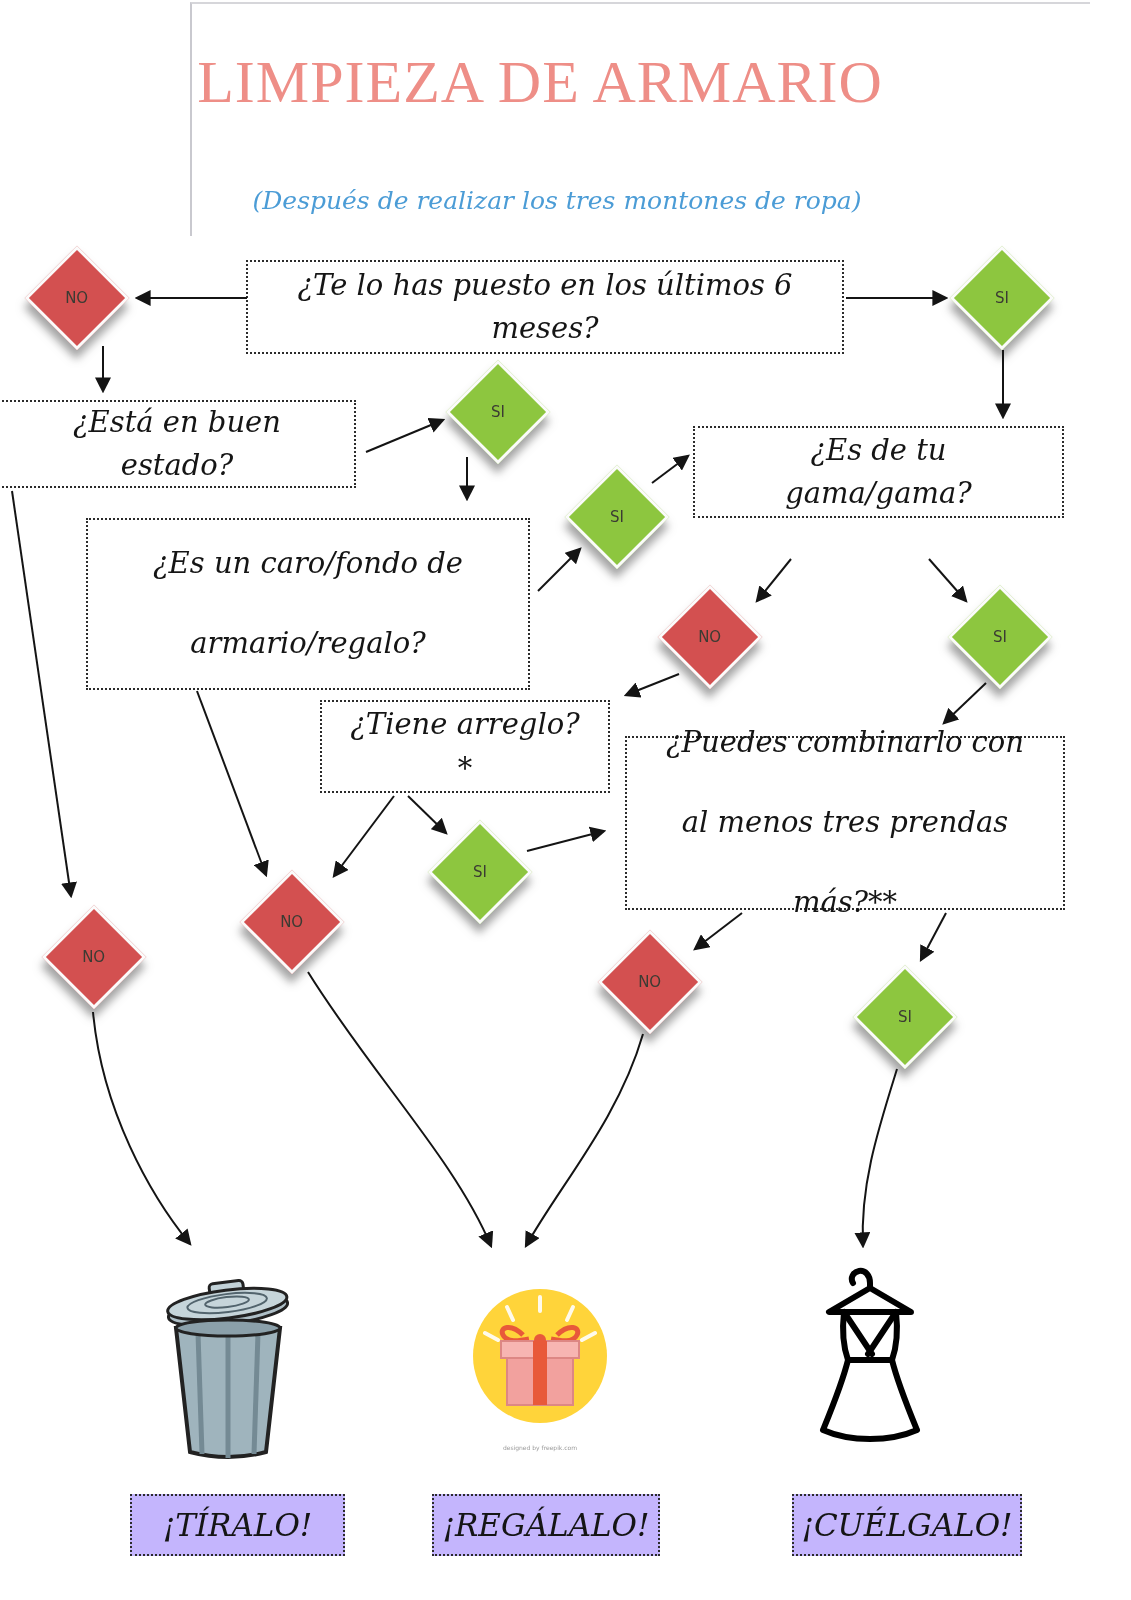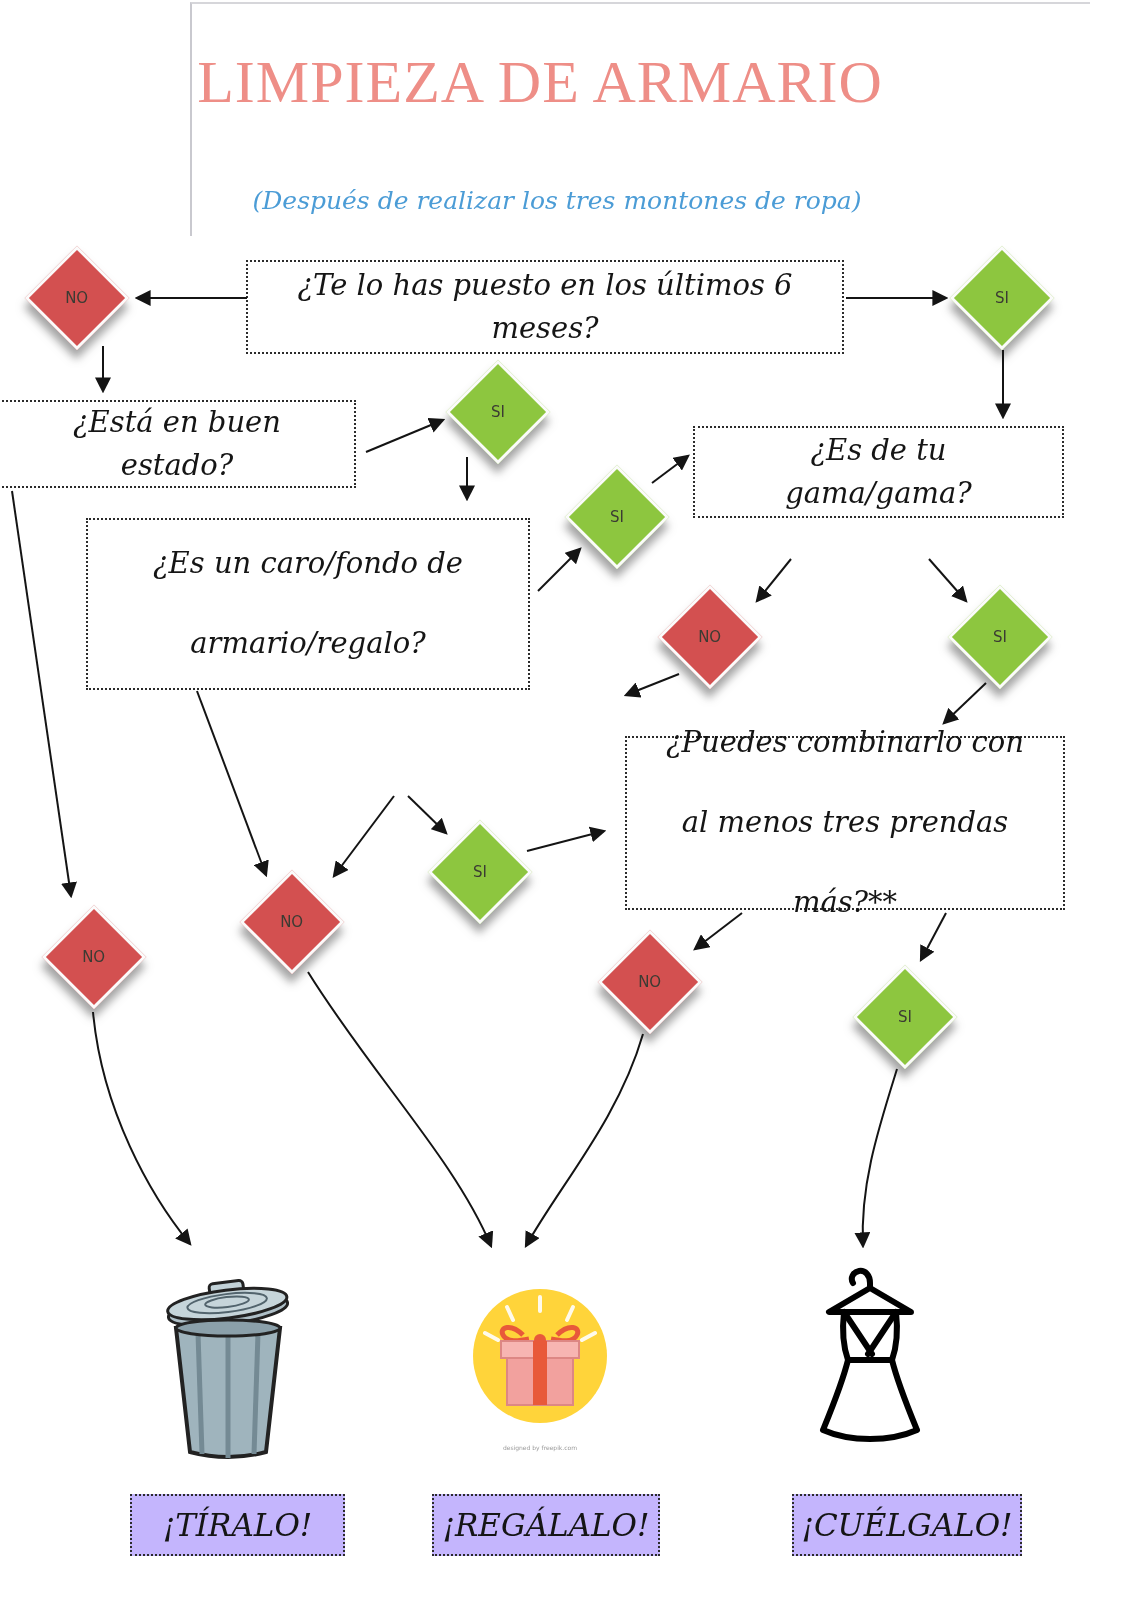--- a/index.html
+++ b/index.html
@@ -64,20 +64,21 @@
 
   <div class="page-frame"></div>
 
   <div class="title">LIMPIEZA DE ARMARIO</div>
   <div class="subtitle">(Después de realizar los tres montones de ropa)</div>
 
   <div class="qbox" id="q1">¿Te lo has puesto en los últimos 6 meses?</div>
   <div class="qbox" id="q2">¿Está en buen estado?</div>
   <div class="qbox" id="q3">¿Es un caro/fondo de armario/regalo?</div>
   <div class="qbox" id="q4">¿Es de tu gama/gama?</div>
+  <div class="qbox" id="q5">¿Tiene arreglo?*</div>
   <div class="qbox" id="q6">¿Puedes combinarlo con al menos tres prendas más?**</div>
 
   <div class="diamond no" id="d1">
       <span class="dlabel">NO</span>
     </div>
   <div class="diamond yes" id="d2">
       <span class="dlabel">SI</span>
     </div>
   <div class="diamond yes" id="d3">
       <span class="dlabel">SI</span>

